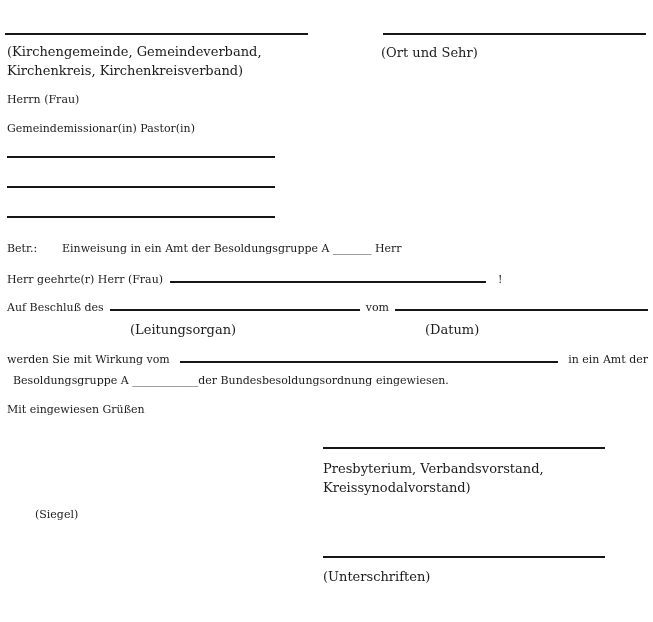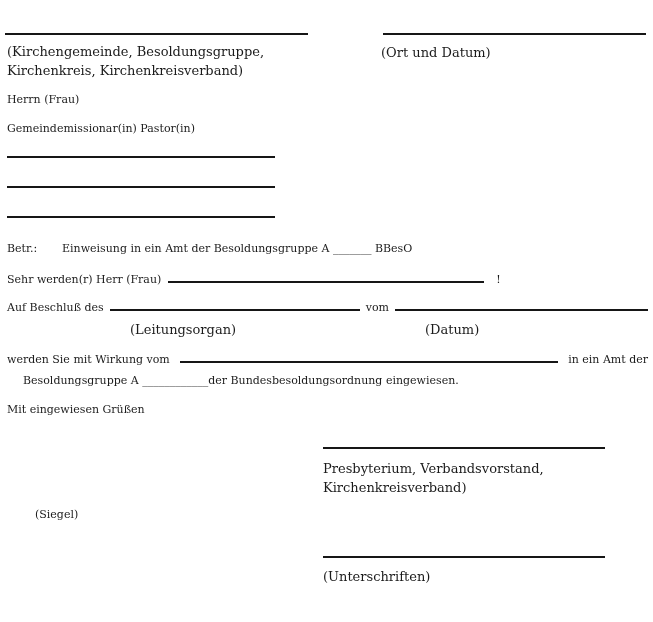--- a/index.html
+++ b/index.html
@@ -31,67 +31,67 @@
 </style>
 </head>
 <body>
 
 <div class="page">
 
   <div class="rule" style="left:5px; top:33px; width:303px;"></div>
   <div class="rule" style="left:383px; top:33px; width:263px;"></div>
 
   <div class="abs caption" style="left:7px; top:42px;">
-    <div>(Kirchengemeinde, Besoldungsgruppe,</div>
+    <div>(Kirchengemeinde, Gemeindeverband,</div>
     <div>Kirchenkreis, Kirchenkreisverband)</div>
   </div>
-  <div class="abs caption" style="left:381px; top:43px;">(Ort und Datum)</div>
+  <div class="abs caption" style="left:381px; top:43px;">(Ort und Sehr)</div>
 
   <div class="abs main" style="left:7px; top:90px;">Herrn (Frau)</div>
   <div class="abs main" style="left:7px; top:119px;">Gemeindemissionar(in) Pastor(in)</div>
 
   <div class="rule" style="left:7px; top:156px; width:268px;"></div>
   <div class="rule" style="left:7px; top:186px; width:268px;"></div>
   <div class="rule" style="left:7px; top:216px; width:268px;"></div>
 
   <div class="abs main row" style="left:7px; top:239px;">
     <span class="subject-label">Betr.:</span>
-    <span>Einweisung in ein Amt der Besoldungsgruppe A _______ BBesO</span>
+    <span>Einweisung in ein Amt der Besoldungsgruppe A _______ Herr</span>
   </div>
 
   <div class="abs main row" style="left:7px; top:270px;">
-    <span>Sehr werden(r) Herr (Frau)</span>
+    <span>Herr geehrte(r) Herr (Frau)</span>
     <span class="fill" style="width:316px; margin-left:7px;"></span>
     <span style="margin-left:12px;">!</span>
   </div>
 
   <div class="abs main row" style="left:7px; top:298px; width:641px;">
     <span>Auf Beschluß des</span>
     <span class="fill" style="width:250px; margin:0 6px;"></span>
     <span>vom</span>
     <span class="fill" style="flex:1; margin-left:6px;"></span>
   </div>
 
   <div class="abs caption center" style="left:130px; top:320px; width:255px;">(Leitungsorgan)</div>
   <div class="abs caption center" style="left:425px; top:320px; width:223px;">(Datum)</div>
 
   <div class="abs main row" style="left:7px; top:350px; width:641px;">
     <span>werden Sie mit Wirkung vom</span>
     <span class="fill" style="flex:1; margin:0 10px;"></span>
     <span>in ein Amt der</span>
   </div>
 
-  <div class="abs main" style="left:23px; top:371px;">Besoldungsgruppe A ____________der Bundesbesoldungsordnung eingewiesen.</div>
+  <div class="abs main" style="left:13px; top:371px;">Besoldungsgruppe A ____________der Bundesbesoldungsordnung eingewiesen.</div>
 
   <div class="abs main" style="left:7px; top:400px;">Mit eingewiesen Grüßen</div>
 
   <div class="rule" style="left:323px; top:447px; width:282px;"></div>
   <div class="abs caption center" style="left:323px; top:459px; width:282px; white-space:normal;">
     <div>Presbyterium, Verbandsvorstand,</div>
-    <div>Kirchenkreisverband)</div>
+    <div>Kreissynodalvorstand)</div>
   </div>
 
   <div class="abs main" style="left:35px; top:505px;">(Siegel)</div>
 
   <div class="rule" style="left:323px; top:556px; width:282px;"></div>
   <div class="abs caption center" style="left:323px; top:567px; width:282px;">(Unterschriften)</div>
 
 </div>
 
 </body></html>

